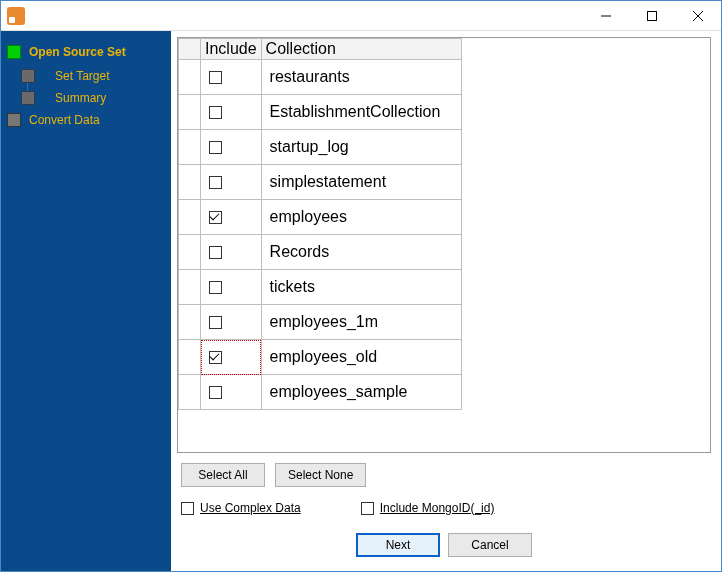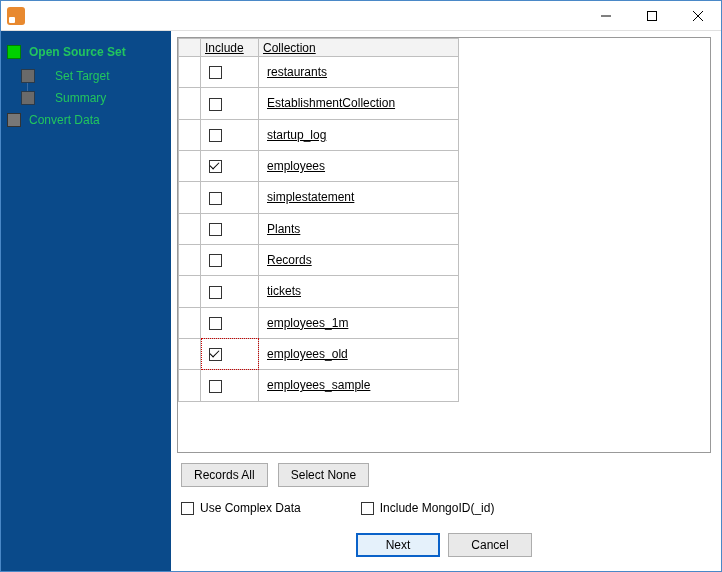--- a/index.html
+++ b/index.html
@@ -35,40 +35,39 @@
   .body {
     flex: 1; display: flex; min-height: 0;
   }
   .sidebar {
     width: 170px; background: #0a4a8a;
     padding: 14px 6px 6px 6px;
   }
   .step-root { display: flex; align-items: center; gap: 8px; margin-bottom: 10px; }
   .step-sq { width: 14px; height: 14px; border: 1px solid #333; background: #777; }
   .step-sq.active { background: #00d000; border-color: #008000; }
-  .step-label { color: #22c55e; font-size: 12px; }
+  .step-label { color: #eab308; font-size: 12px; }
   .step-label.active { font-weight: bold; }
   .step-children { margin-left: 20px; border-left: 1px solid #3a6aa0; padding-left: 0; }
   .step-child { display: flex; align-items: center; gap: 20px; margin: 8px 0 8px -7px; }
   .step-child .step-sq { width: 14px; height: 14px; background: #6a6a6a; border: 1px solid #2a3a4a; }
   .content {
     flex: 1; display: flex; flex-direction: column; padding: 6px 10px 10px 6px; min-width: 0;
   }
   .grid-wrap {
     flex: 1;
     border: 1px solid #999;
     overflow: auto;
     background: #fff;
     margin-bottom: 10px;
   }
   table.grid {
     border-collapse: collapse;
-    font-size: 12px;
+    font-size: 16px;
     table-layout: fixed;
-    text-decoration: underline;
   }
   table.grid th, table.grid td {
     border: 1px solid #bfbfbf;
     padding: 8px;
     height: 18px;
     background: #fff;
     text-align: left;
   }
   table.grid th {
     background: #f3f3f3;
@@ -95,21 +94,21 @@
   tr.sel-row td.inc-cell { outline: 1px dotted #c00; outline-offset: -1px; }
   .btn-row { display: flex; gap: 10px; margin-bottom: 14px; padding-left: 4px; }
   .btn {
     min-width: 84px; height: 24px;
     border: 1px solid #adadad; background: #e9e9e9;
     display: flex; align-items: center; justify-content: center;
     font-size: 12px; padding: 0 12px;
   }
   .btn.primary { border: 2px solid #0a62c9; background: #e5f1fb; }
   .opts-row { display: flex; gap: 60px; padding-left: 4px; margin-bottom: 18px; align-items: center; }
-  .opt { display: flex; align-items: center; gap: 6px; }
+  .opt { display: flex; align-items: center; gap: 6px; text-decoration: underline; }
   .footer-row { display: flex; gap: 8px; justify-content: center; padding-bottom: 4px; }
 </style>
 </head>
 <body>
 
 <div class="window">
 
   <div class="titlebar">
     <div class="titlebar-left">
       <div class="app-icon">
@@ -188,36 +187,31 @@
                 <td class="inc-cell"><span class="chk"></span></td>
                 <td class="name-cell">EstablishmentCollection</td>
               </tr>
               <tr>
                 <td class="handle"></td>
                 <td class="inc-cell"><span class="chk"></span></td>
                 <td class="name-cell">startup_log</td>
               </tr>
               <tr>
                 <td class="handle"></td>
+                <td class="inc-cell"><span class="chk"></span></td>
+                <td class="name-cell">simplestatement</td>
+              </tr>
+              <tr>
+                <td class="handle"></td>
                 <td class="inc-cell"><span class="chk checked"></span></td>
                 <td class="name-cell">employees</td>
               </tr>
               <tr>
                 <td class="handle"></td>
                 <td class="inc-cell"><span class="chk"></span></td>
-                <td class="name-cell">simplestatement</td>
-              </tr>
-              <tr>
-                <td class="handle"></td>
-                <td class="inc-cell"><span class="chk"></span></td>
-                <td class="name-cell">Plants</td>
-              </tr>
-              <tr>
-                <td class="handle"></td>
-                <td class="inc-cell"><span class="chk"></span></td>
                 <td class="name-cell">Records</td>
               </tr>
               <tr>
                 <td class="handle"></td>
                 <td class="inc-cell"><span class="chk"></span></td>
                 <td class="name-cell">tickets</td>
               </tr>
               <tr>
                 <td class="handle"></td>
                 <td class="inc-cell"><span class="chk"></span></td>
@@ -231,21 +225,21 @@
               <tr>
                 <td class="handle"></td>
                 <td class="inc-cell"><span class="chk"></span></td>
                 <td class="name-cell">employees_sample</td>
               </tr>
             </tbody>
         </table>
       </div>
 
       <div class="btn-row">
-        <div class="btn">Records All</div>
+        <div class="btn">Select All</div>
         <div class="btn">Select None</div>
       </div>
 
       <div class="opts-row">
         <label class="opt">
           <span class="chk" id="opt-complex"></span>
           <span>Use Complex Data</span>
         </label>
         <label class="opt">
           <span class="chk" id="opt-mongoid"></span>

